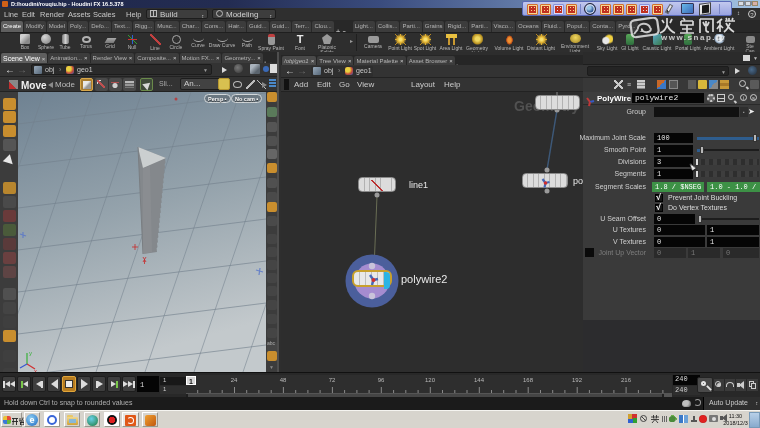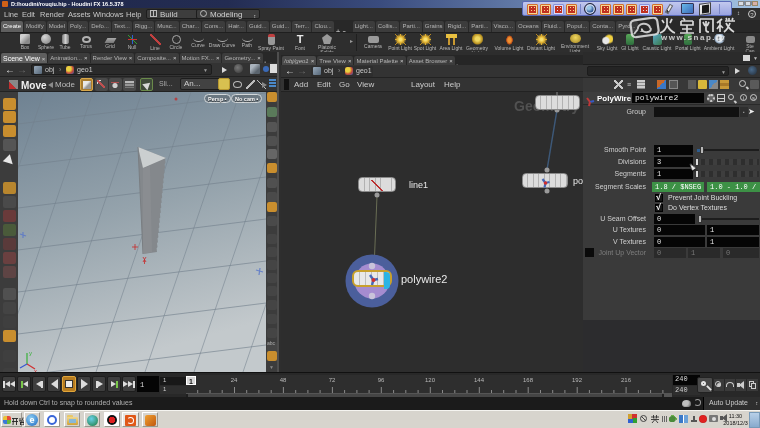--- a/index.html
+++ b/index.html
@@ -104,24 +104,24 @@
         <div></div>
         <div></div>
         <div style="background:#d8b0a8"></div>
       </div>
 </div>
 <div class="abs" id="menubar">
   <span class="m" style="left:4px">Line</span>
   <span class="m" style="left:22px">Edit</span>
   <span class="m" style="left:40px">Render</span>
   <span class="m" style="left:68px">Assets</span>
-  <span class="m" style="left:93px">Windows</span>
+  <span class="m" style="left:93px">Scales</span>
   <span class="m" style="left:126px">Help</span>
   <div class="ddbox" style="left:146px;width:62px"><span style="display:inline-block;width:7px;height:7px;border:1px solid #bbb;margin-right:3px;background:linear-gradient(90deg,transparent 2px,#bbb 2px 3px,transparent 3px)"></span>Build<span style="position:absolute;right:3px;top:2px;font-size:5px">↕</span></div>
-  <div class="ddbox" style="left:196px;width:64px"><span style="display:inline-block;width:7px;height:7px;border:1px solid #bbb;border-radius:50%;margin-right:3px"></span>Modeling<span style="position:absolute;right:3px;top:2px;font-size:5px">↕</span></div>
+  <div class="ddbox" style="left:212px;width:64px"><span style="display:inline-block;width:7px;height:7px;border:1px solid #bbb;border-radius:50%;margin-right:3px"></span>Modeling<span style="position:absolute;right:3px;top:2px;font-size:5px">↕</span></div>
   <span class="m" style="left:737px;font-size:6px">↕</span>
   <span class="m" style="left:748px;top:2px;width:8px;height:8px;border:1px solid #ccc;border-radius:50%;font-size:6px;text-align:center;line-height:8px;display:inline-block">?</span>
 </div>
 <div class="abs tabrow" id="shelftabs" style="left:0;top:20px;width:760px;height:12px">
   <span class="tab sel">Create</span><span class="tab">Modify</span><span class="tab">Model</span><span class="tab">Poly...</span><span class="tab">Defo...</span><span class="tab">Text...</span><span class="tab">Rigg...</span><span class="tab">Musc...</span><span class="tab">Char...</span><span class="tab">Cons...</span><span class="tab">Hair...</span><span class="tab">Guid...</span><span class="tab">Guid...</span><span class="tab">Terr...</span><span class="tab">Clou...</span><span style="color:#ddd;font-size:8px;margin-left:2px">+</span><span style="color:#bbb;font-size:5px"> ▼</span><span class="tab" style="margin-left:6px">Light...</span><span class="tab">Collis...</span><span class="tab">Parti...</span><span class="tab">Grains</span><span class="tab">Rigid...</span><span class="tab">Parti...</span><span class="tab">Visco...</span><span class="tab">Oceans</span><span class="tab">Fluid...</span><span class="tab">Popul...</span><span class="tab">Conta...</span><span class="tab">Pyro...</span><span style="color:#ddd;font-size:8px;margin-left:2px">+</span><span style="color:#bbb;font-size:5px"> ▼</span>
 </div>
 <div class="abs" id="shelftools">
   <div class="tool" style="left:8px">
         <div class="ic i-box"></div>
         <div class="lb">Box</div>
@@ -515,20 +515,26 @@
     <span style="position:absolute;left:145px;top:2px;width:6px;height:6px;border:1.5px solid #ccc;border-radius:50%"></span>
         <span style="position:absolute;left:151px;top:9px;width:3px;height:1.5px;background:#ccc;transform:rotate(45deg)"></span>
     <span style="position:absolute;left:157px;top:2px;width:7px;height:7px;border:1px solid #ccc;border-radius:50%;color:#ccc;font-size:6px;text-align:center;line-height:7px">i</span>
     <span style="position:absolute;left:167px;top:2px;width:7px;height:7px;border:1px solid #ccc;border-radius:50%;color:#ccc;font-size:6px;text-align:center;line-height:7px">s</span>
   </div>
   <div class="prow" style="top:54px">
         <span class="plabel">Group</span>
         <span class="pfield" style="left:71px;width:85px;background:#111"></span>
         <span style="position:absolute;left:157px;top:1px;width:8px;height:10px;background:#2e2e2e;color:#999;font-size:5px;text-align:center;line-height:10px">▪</span>
         <span style="position:absolute;left:165px;top:1px;color:#eee;font-size:8px">➤</span>
+      </div>
+  <div class="prow" style="top:80px">
+        <span class="plabel">Maximum Joint Scale</span>
+        <span class="pfield" style="left:71px;width:39px">100</span>
+        <span class="strack" style="left:114px;width:62px;background:#2e5d8e;height:3px"></span>
+        <span class="shandle" style="left:170px"></span>
       </div>
   <div class="prow" style="top:92px">
         <span class="plabel">Smooth Point</span>
         <span class="pfield" style="left:71px;width:39px">1</span>
         <span class="strack" style="left:114px;width:62px"></span>
         <span class="strack" style="left:114px;width:4px;background:#2e5d8e;height:3px"></span>
         <span class="shandle" style="left:117px"></span>
       </div>
   <div class="prow" style="top:104px">
         <span class="plabel">Divisions</span>

